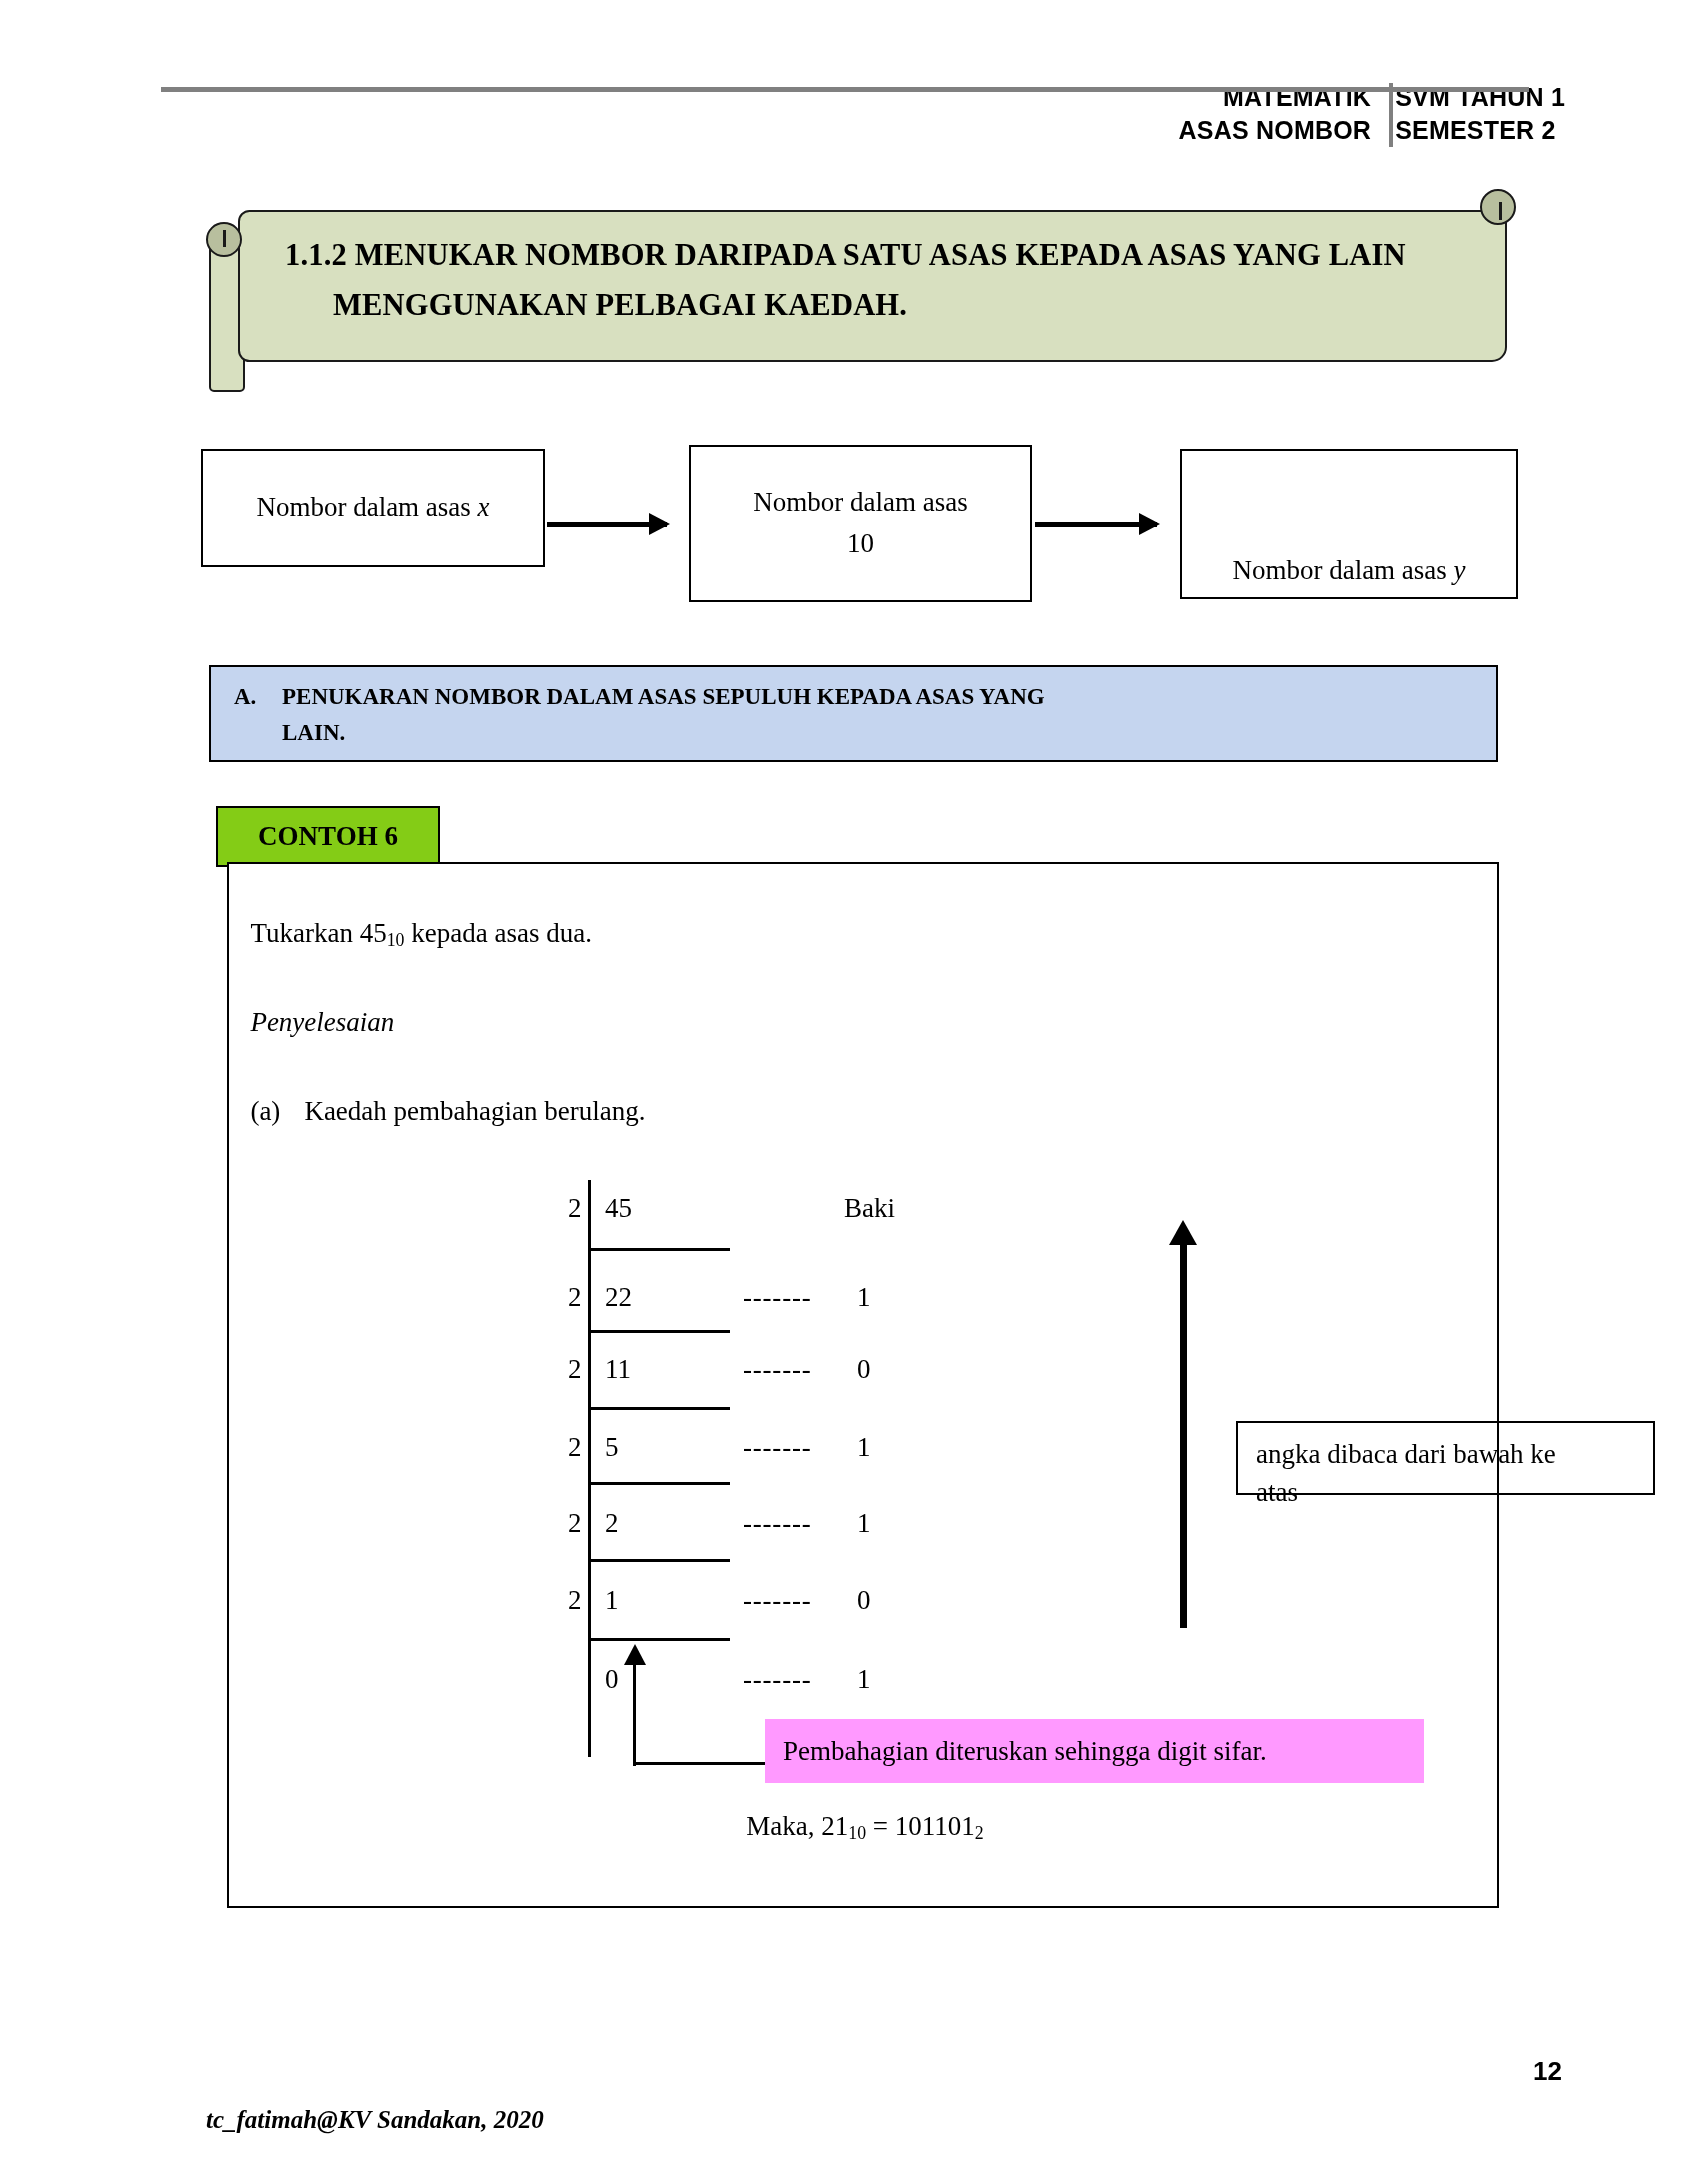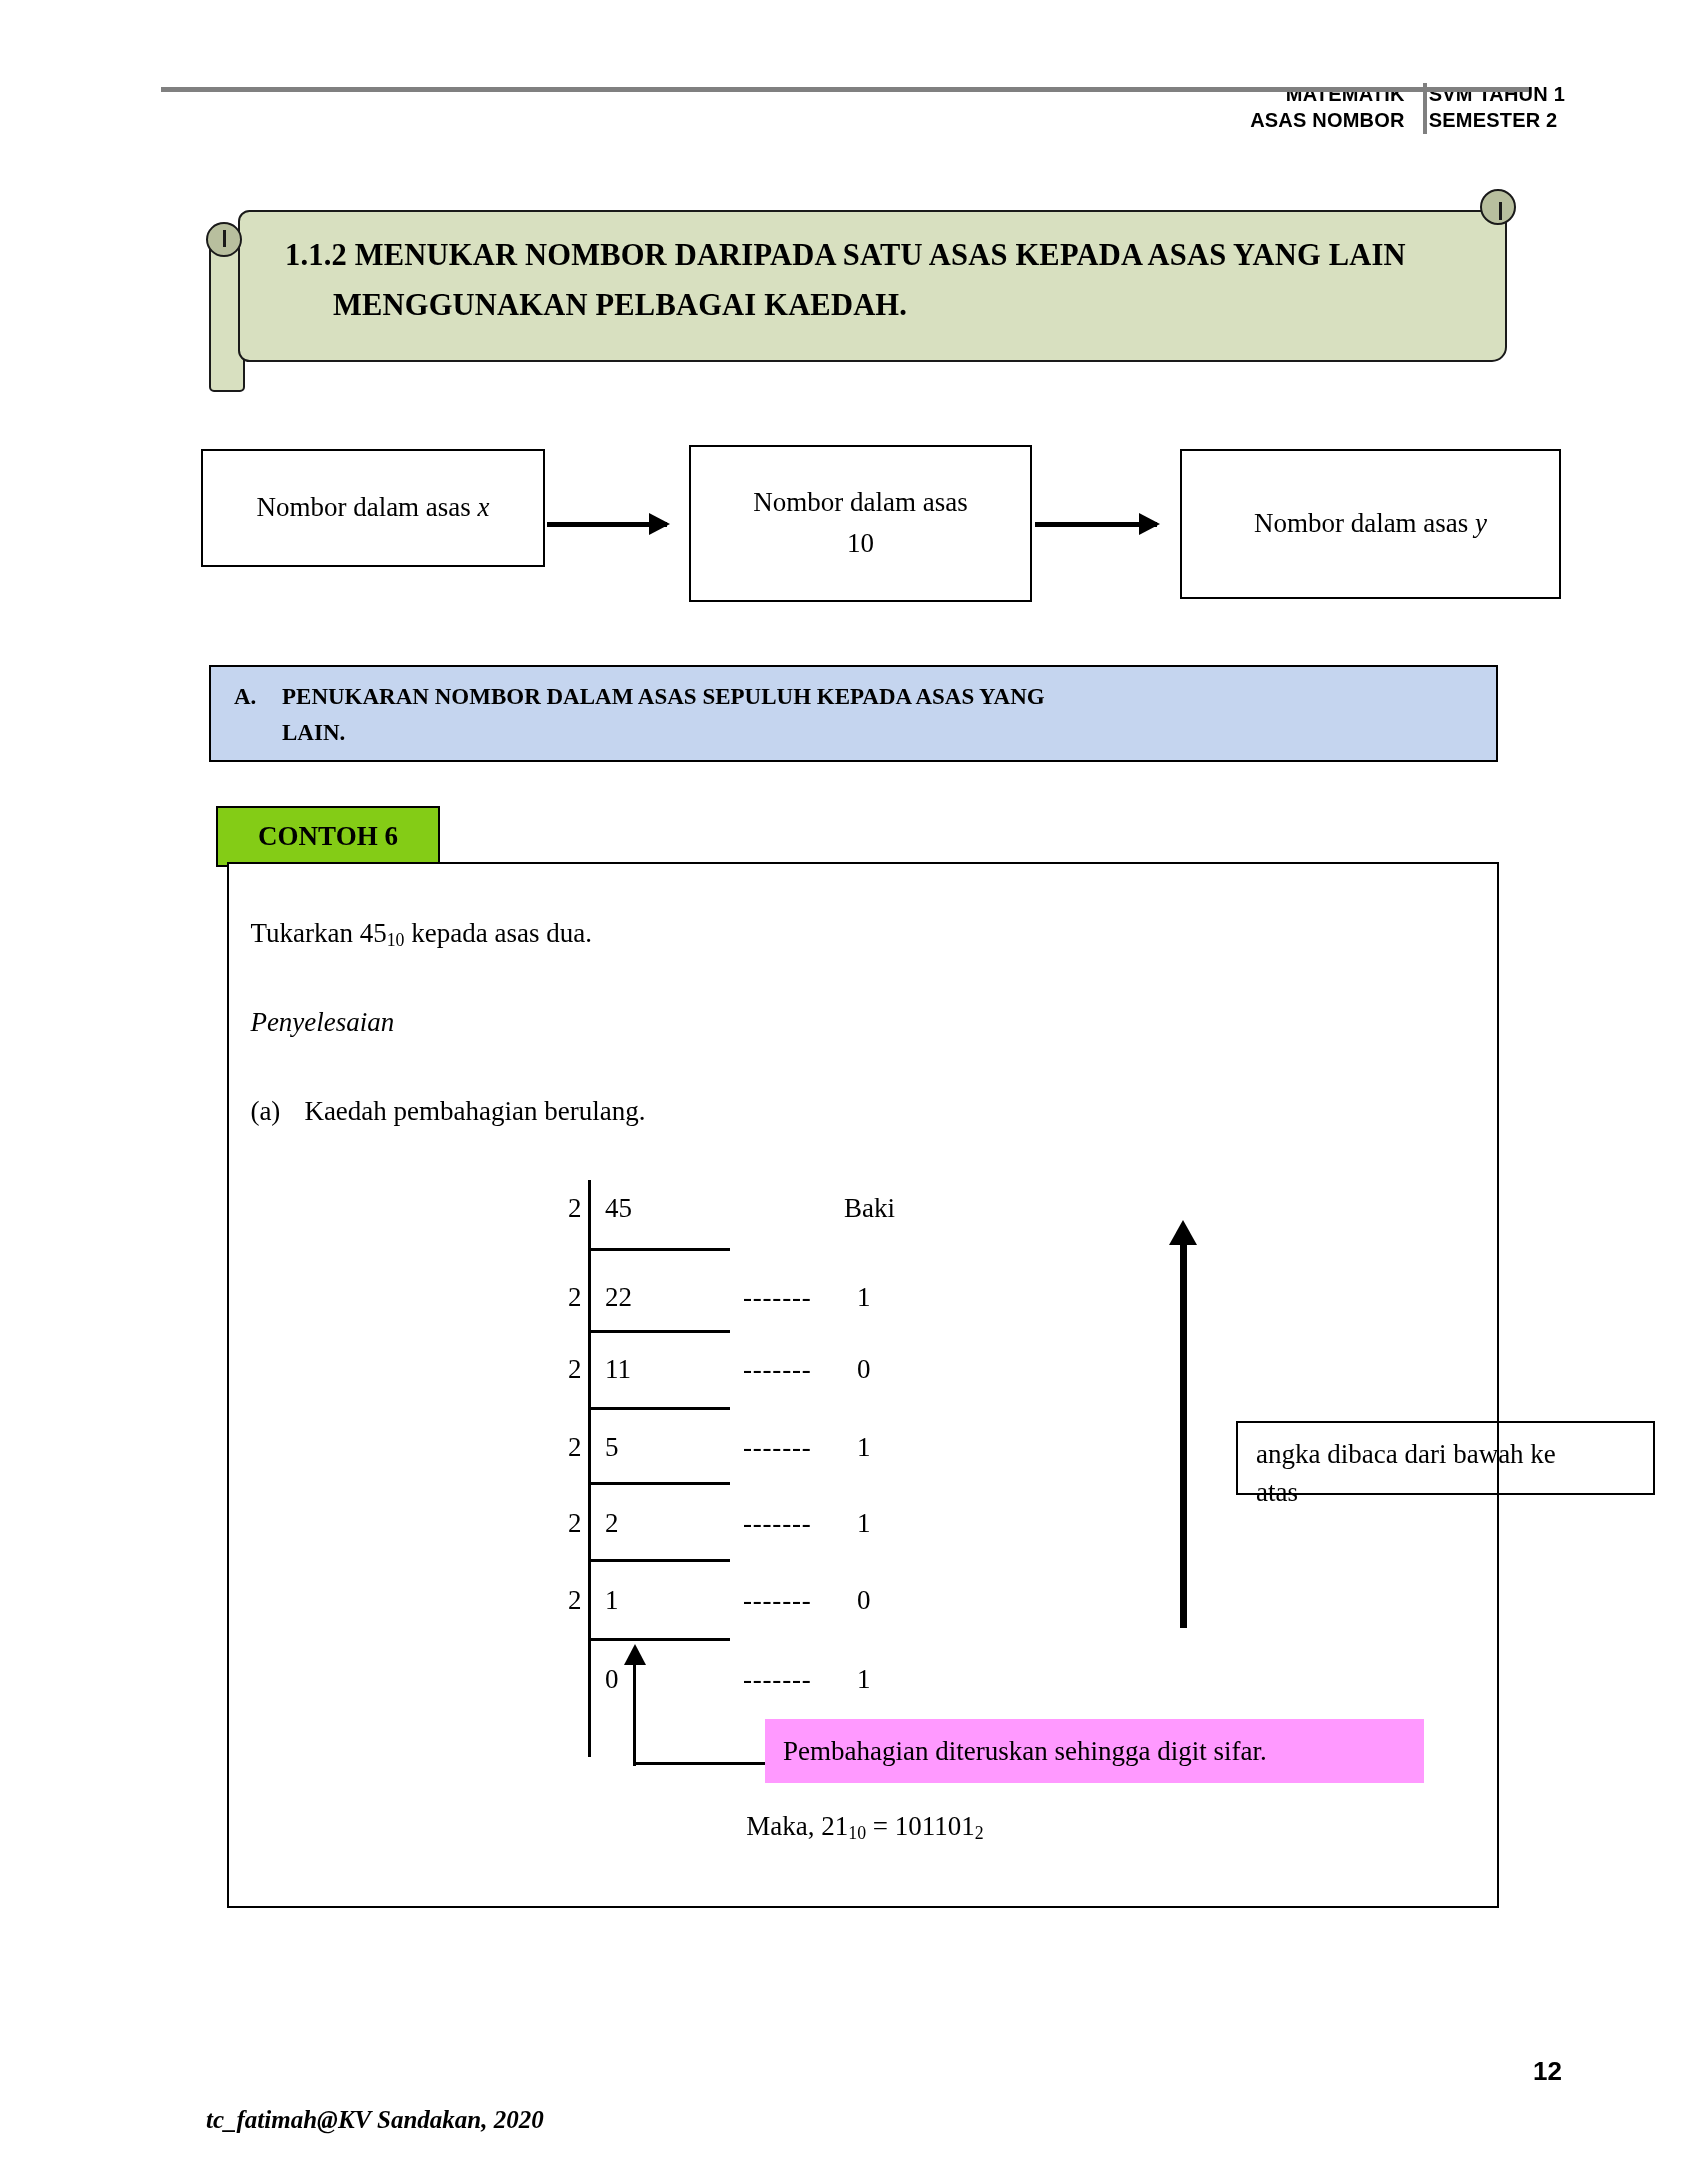--- a/index.html
+++ b/index.html
@@ -25,21 +25,21 @@
     height: 91px;
   }
   .header-inner {
     position: absolute;
     right: 122px;
     top: 0;
     display: flex;
     align-items: stretch;
     font-family: "Liberation Sans", "DejaVu Sans", sans-serif;
     font-weight: bold;
-    font-size: 20px;
+    font-size: 25px;
     letter-spacing: 0.2px;
   }
   .header-left {
     text-align: right;
     padding-right: 18px;
     line-height: 1.32;
   }
   .header-divider {
     width: 4.1px;
     background: #808080;
@@ -160,21 +160,21 @@
     display: flex;
     align-items: center;
     justify-content: center;
     text-align: center;
     font-size: 27px;
     line-height: 1.55;
     padding: 5px 11.5px;
   }
   .flow-box-1 { left: 201px;  top: 0px;   width: 344px; height: 118px; }
   .flow-box-2 { left: 689px;  top: -4.1px;  width: 343px; height: 157px; }
-  .flow-box-3 { left: 1180px; top: 0px;   width: 381px; height: 150px; }
+  .flow-box-3 { left: 1180px; top: 0px;   width: 338px; height: 150px; align-items: flex-end; }
   .flow-arrow {
     position: absolute;
     top: 73px;
     height: 5px;
     background: #000000;
   }
   .flow-arrow::after {
     content: "";
     position: absolute;
     right: -3.3px;

